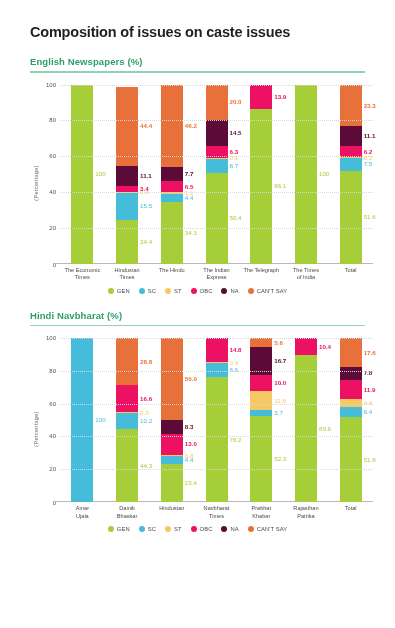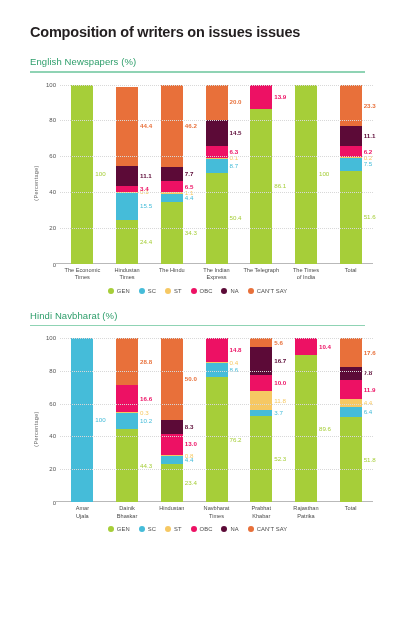--- a/index.html
+++ b/index.html
@@ -15,21 +15,21 @@
     font-size:14.5px;
     font-weight:bold;
     color:#231f20;
     letter-spacing:-0.2px;
     margin:6px 0 0 16px;
   }
 
   .panel { margin-top:16px; }
   .panel-title {
     font-size:9.5px;
-    font-weight:normal;
+    font-weight:bold;
     color:#2e9e6b;
     margin-left:16px;
     letter-spacing:0.1px;
   }
   .panel-rule {
     height:1.5px;
     background:#8fd3b4;
     margin:4px 16px 0 16px;
   }
 
@@ -141,21 +141,21 @@
     left:-26px; bottom:-4px;
     width:22px; text-align:right;
     font-size:6px; color:#555;
   }
 </style>
 </head>
 <body>
 
 <div class="page">
 
-  <div class="main-title">Composition of writers on issues issues</div>
+  <div class="main-title">Composition of issues on caste issues</div>
 
   <div class="panel">
     <div class="panel-title">English Newspapers (%)</div>
     <div class="panel-rule"></div>
     <div class="chart-wrap">
       <div class="ylabel">(Percentage)</div>
       <div class="plot" id="plot-0">
         <div class="axis-base"></div>
         <div class="bars" id="bars-0">
             <div class="bar-slot">

